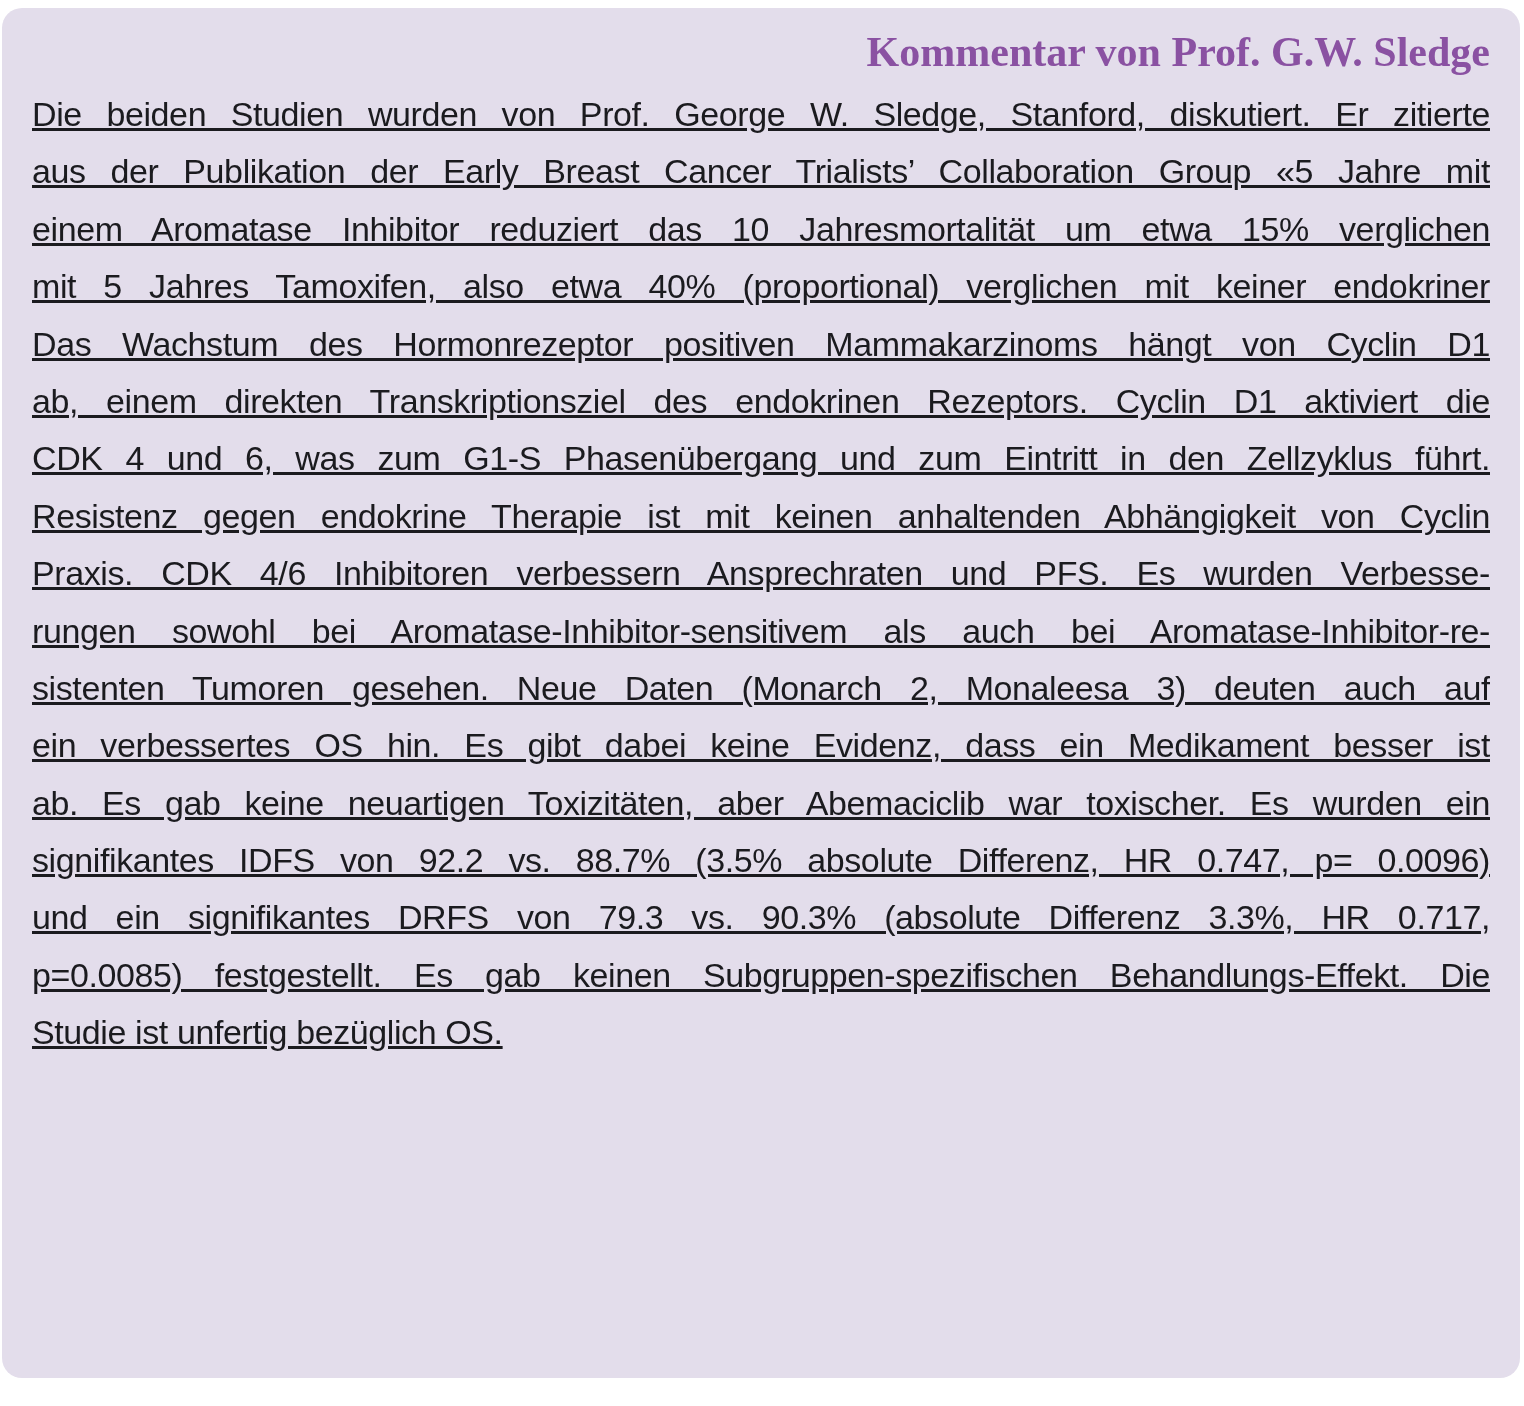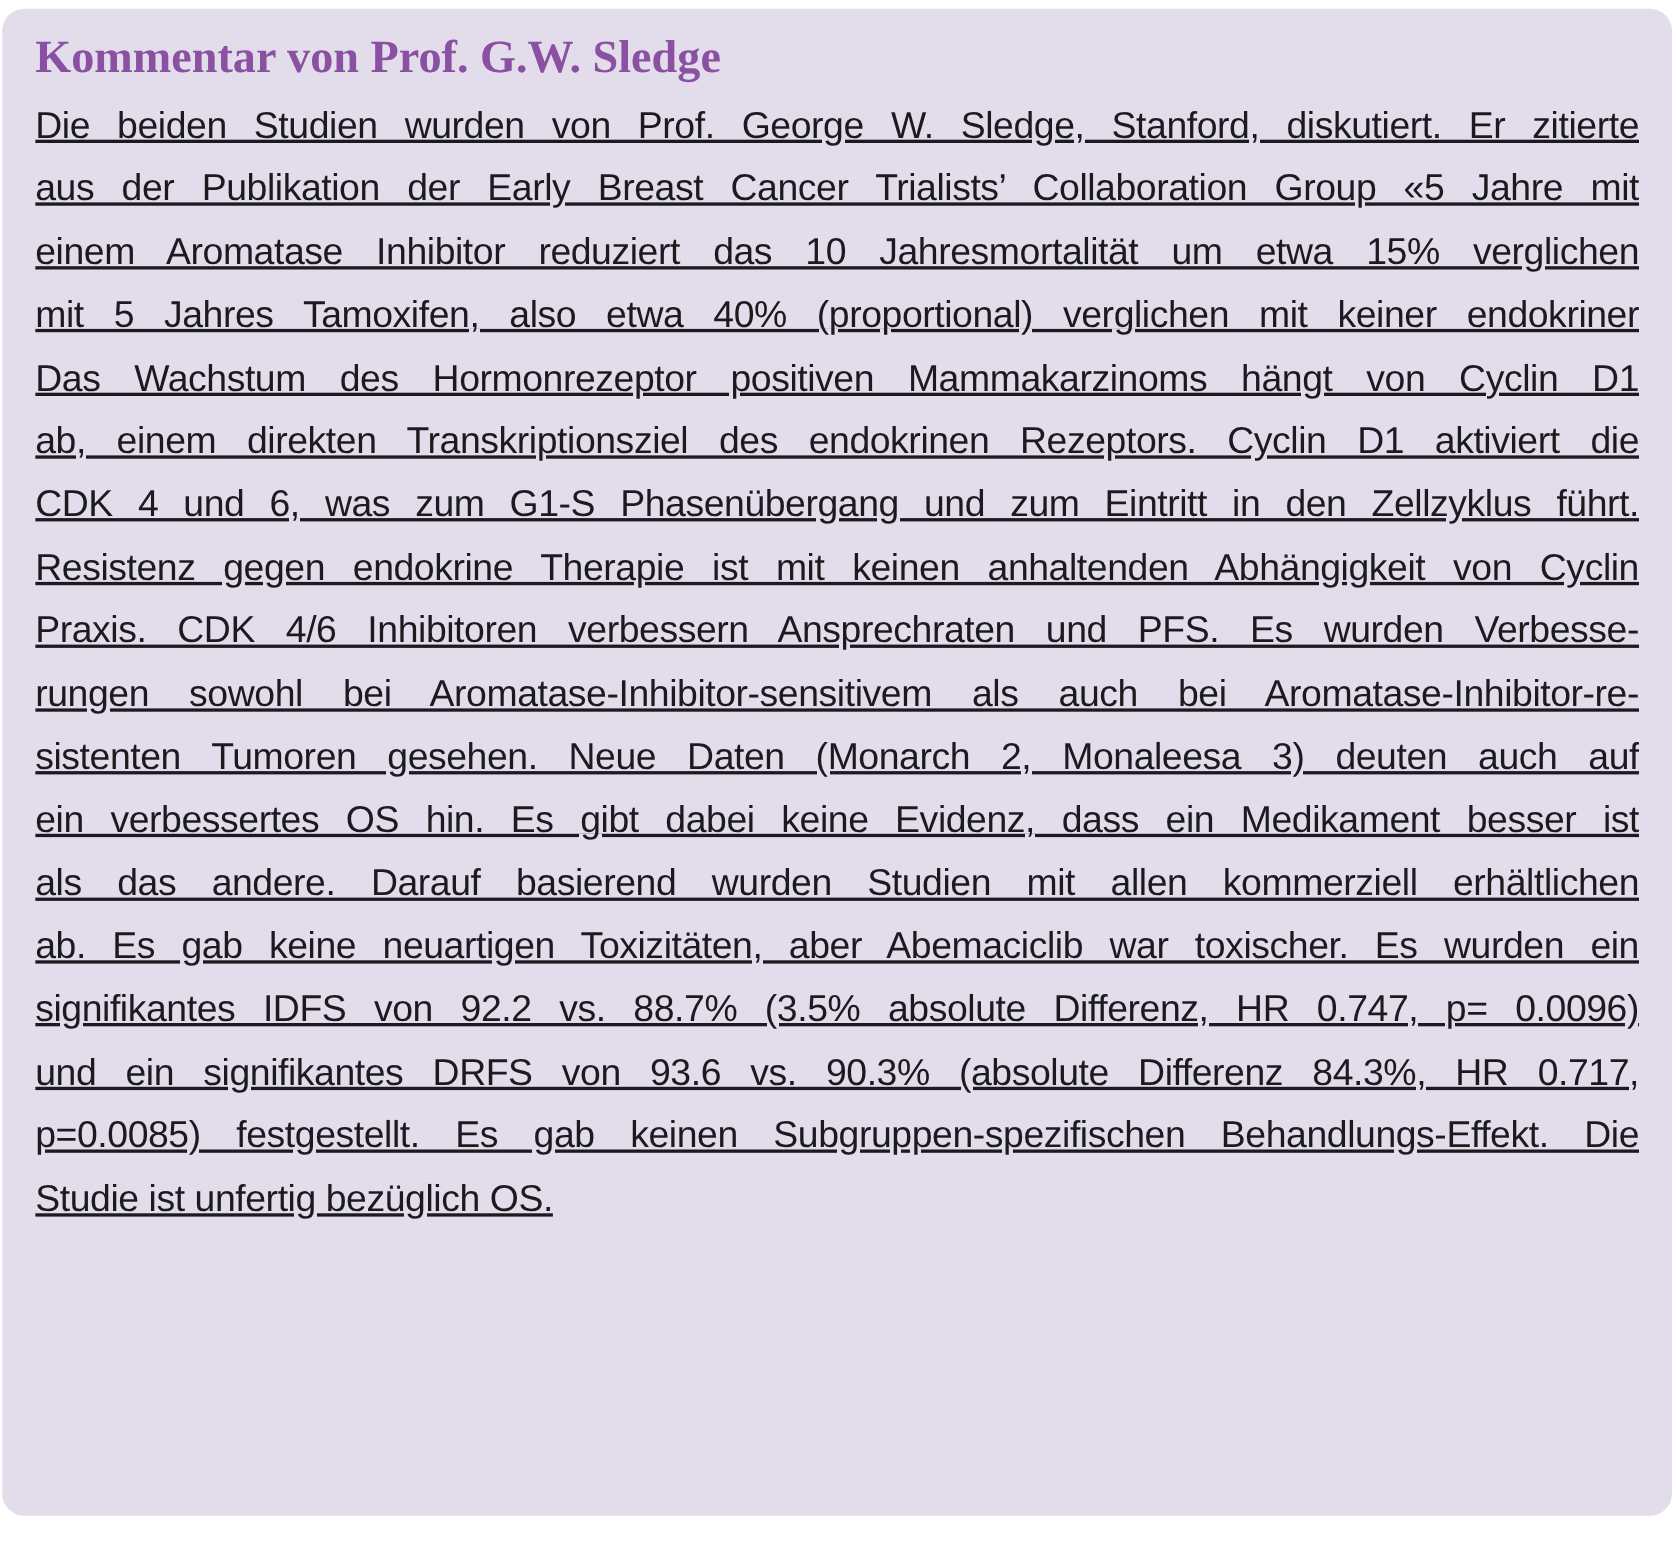--- a/index.html
+++ b/index.html
@@ -24,21 +24,21 @@
     background: #e3ddeb;
     border-radius: 20px;
     box-sizing: border-box;
     padding: 16px 30px 20px 30px;
   }
   .panel-title {
     font-family: "Liberation Serif", "DejaVu Serif", serif;
     font-weight: bold;
     font-size: 42px;
     line-height: 56px;
-    text-align: left;
+    text-align: right;
     color: #8a51a2;
     letter-spacing: 0px;
     margin: 0 0 6px 0;
   }
   .body-text {
     color: #1b1b1f;
     font-size: 34px;
     letter-spacing: -0.4px;
     text-decoration: underline;
   }
@@ -72,22 +72,21 @@
         </div>
         <div class="paragraph">
           <div class="line">Das Wachstum des Hormonrezeptor positiven Mammakarzinoms hängt von Cyclin D1</div>
           <div class="line">ab, einem direkten Transkriptionsziel des endokrinen Rezeptors. Cyclin D1 aktiviert die</div>
           <div class="line">CDK 4 und 6, was zum G1-S Phasenübergang und zum Eintritt in den Zellzyklus führt.</div>
           <div class="line">Resistenz gegen endokrine Therapie ist mit keinen anhaltenden Abhängigkeit von Cyclin</div>
           <div class="line">Praxis. CDK 4/6 Inhibitoren verbessern Ansprechraten und PFS. Es wurden Verbesse-</div>
           <div class="line">rungen sowohl bei Aromatase-Inhibitor-sensitivem als auch bei Aromatase-Inhibitor-re-</div>
           <div class="line">sistenten Tumoren gesehen. Neue Daten (Monarch 2, Monaleesa 3) deuten auch auf</div>
           <div class="line">ein verbessertes OS hin. Es gibt dabei keine Evidenz, dass ein Medikament besser ist</div>
-          <div class="line">als das andere. Darauf basierend wurden Studien mit allen kommerziell erhältlichen</div>
           <div class="line">ab. Es gab keine neuartigen Toxizitäten, aber Abemaciclib war toxischer. Es wurden ein</div>
           <div class="line">signifikantes IDFS von 92.2 vs. 88.7% (3.5% absolute Differenz, HR 0.747, p= 0.0096)</div>
-          <div class="line">und ein signifikantes DRFS von 93.6 vs. 90.3% (absolute Differenz 84.3%, HR 0.717,</div>
+          <div class="line">und ein signifikantes DRFS von 79.3 vs. 90.3% (absolute Differenz 3.3%, HR 0.717,</div>
           <div class="line">p=0.0085) festgestellt. Es gab keinen Subgruppen-spezifischen Behandlungs-Effekt. Die</div>
           <div class="line last">Studie ist unfertig bezüglich OS.</div>
         </div>
       </div>
   </div>
 </div>
 
 </body></html>

